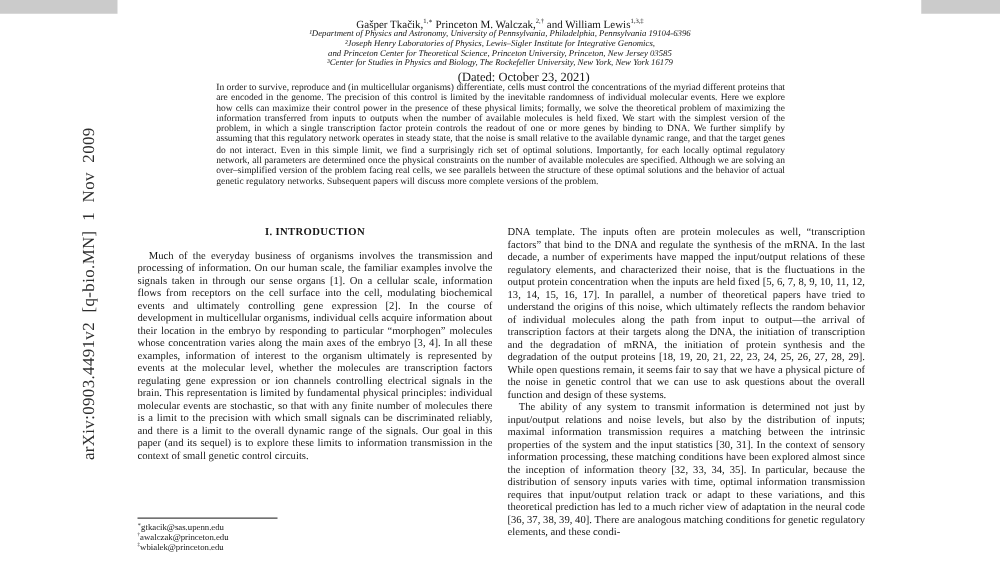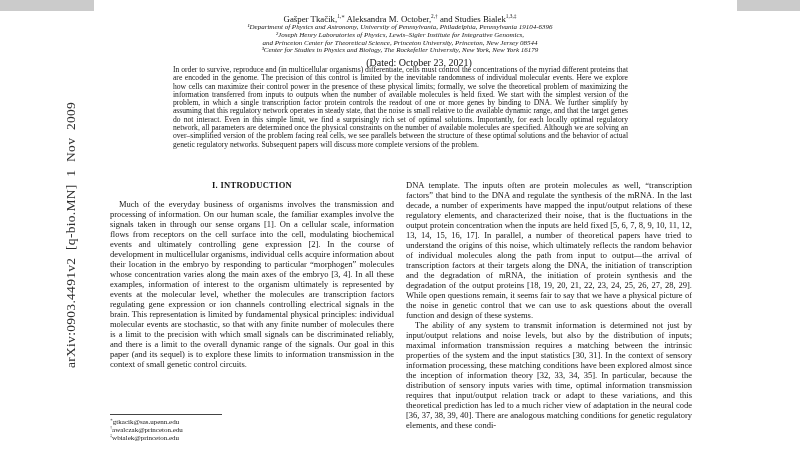--- a/index.html
+++ b/index.html
@@ -68,27 +68,27 @@
 
 <div class="canvas">
 
   <div class="corner corner-left"></div>
   <div class="corner corner-right"></div>
 
   <div class="arxiv-stamp">arXiv:0903.4491v2 [q-bio.MN] 1 Nov 2009</div>
 
 
   <div class="authors">
-    <span>Gašper Tkačik,</span><sup>1,∗</sup><span> Aleksandra M. October,</span><sup>2,†</sup><span> and Studies Bialek</span><sup>1,3,‡</sup>
+    <span>Gašper Tkačik,</span><sup>1,∗</sup><span> Princeton M. Walczak,</span><sup>2,†</sup><span> and William Lewis</span><sup>1,3,‡</sup>
   </div>
 
   <div class="affiliations">
     <div>¹Department of Physics and Astronomy, University of Pennsylvania, Philadelphia, Pennsylvania 19104-6396</div>
     <div>²Joseph Henry Laboratories of Physics, Lewis–Sigler Institute for Integrative Genomics,</div>
-    <div>and Princeton Center for Theoretical Science, Princeton University, Princeton, New Jersey 08544</div>
+    <div>and Princeton Center for Theoretical Science, Princeton University, Princeton, New Jersey 03585</div>
     <div>³Center for Studies in Physics and Biology, The Rockefeller University, New York, New York 16179</div>
   </div>
 
   <div class="dated">(Dated: October 23, 2021)</div>
 
   <div class="abstract">In order to survive, reproduce and (in multicellular organisms) differentiate, cells must control the concentrations of the myriad different proteins that are encoded in the genome. The precision of this control is limited by the inevitable randomness of individual molecular events. Here we explore how cells can maximize their control power in the presence of these physical limits; formally, we solve the theoretical problem of maximizing the information transferred from inputs to outputs when the number of available molecules is held fixed. We start with the simplest version of the problem, in which a single transcription factor protein controls the readout of one or more genes by binding to DNA. We further simplify by assuming that this regulatory network operates in steady state, that the noise is small relative to the available dynamic range, and that the target genes do not interact. Even in this simple limit, we find a surprisingly rich set of optimal solutions. Importantly, for each locally optimal regulatory network, all parameters are determined once the physical constraints on the number of available molecules are specified. Although we are solving an over–simplified version of the problem facing real cells, we see parallels between the structure of these optimal solutions and the behavior of actual genetic regulatory networks. Subsequent papers will discuss more complete versions of the problem.</div>
 
   <div class="col col-left">
     <div class="section-heading">I. INTRODUCTION</div>
     <div class="para">Much of the everyday business of organisms involves the transmission and processing of information. On our human scale, the familiar examples involve the signals taken in through our sense organs [1]. On a cellular scale, information flows from receptors on the cell surface into the cell, modulating biochemical events and ultimately controlling gene expression [2]. In the course of development in multicellular organisms, individual cells acquire information about their location in the embryo by responding to particular “morphogen” molecules whose concentration varies along the main axes of the embryo [3, 4]. In all these examples, information of interest to the organism ultimately is represented by events at the molecular level, whether the molecules are transcription factors regulating gene expression or ion channels controlling electrical signals in the brain. This representation is limited by fundamental physical principles: individual molecular events are stochastic, so that with any finite number of molecules there is a limit to the precision with which small signals can be discriminated reliably, and there is a limit to the overall dynamic range of the signals. Our goal in this paper (and its sequel) is to explore these limits to information transmission in the context of small genetic control circuits.</div>

